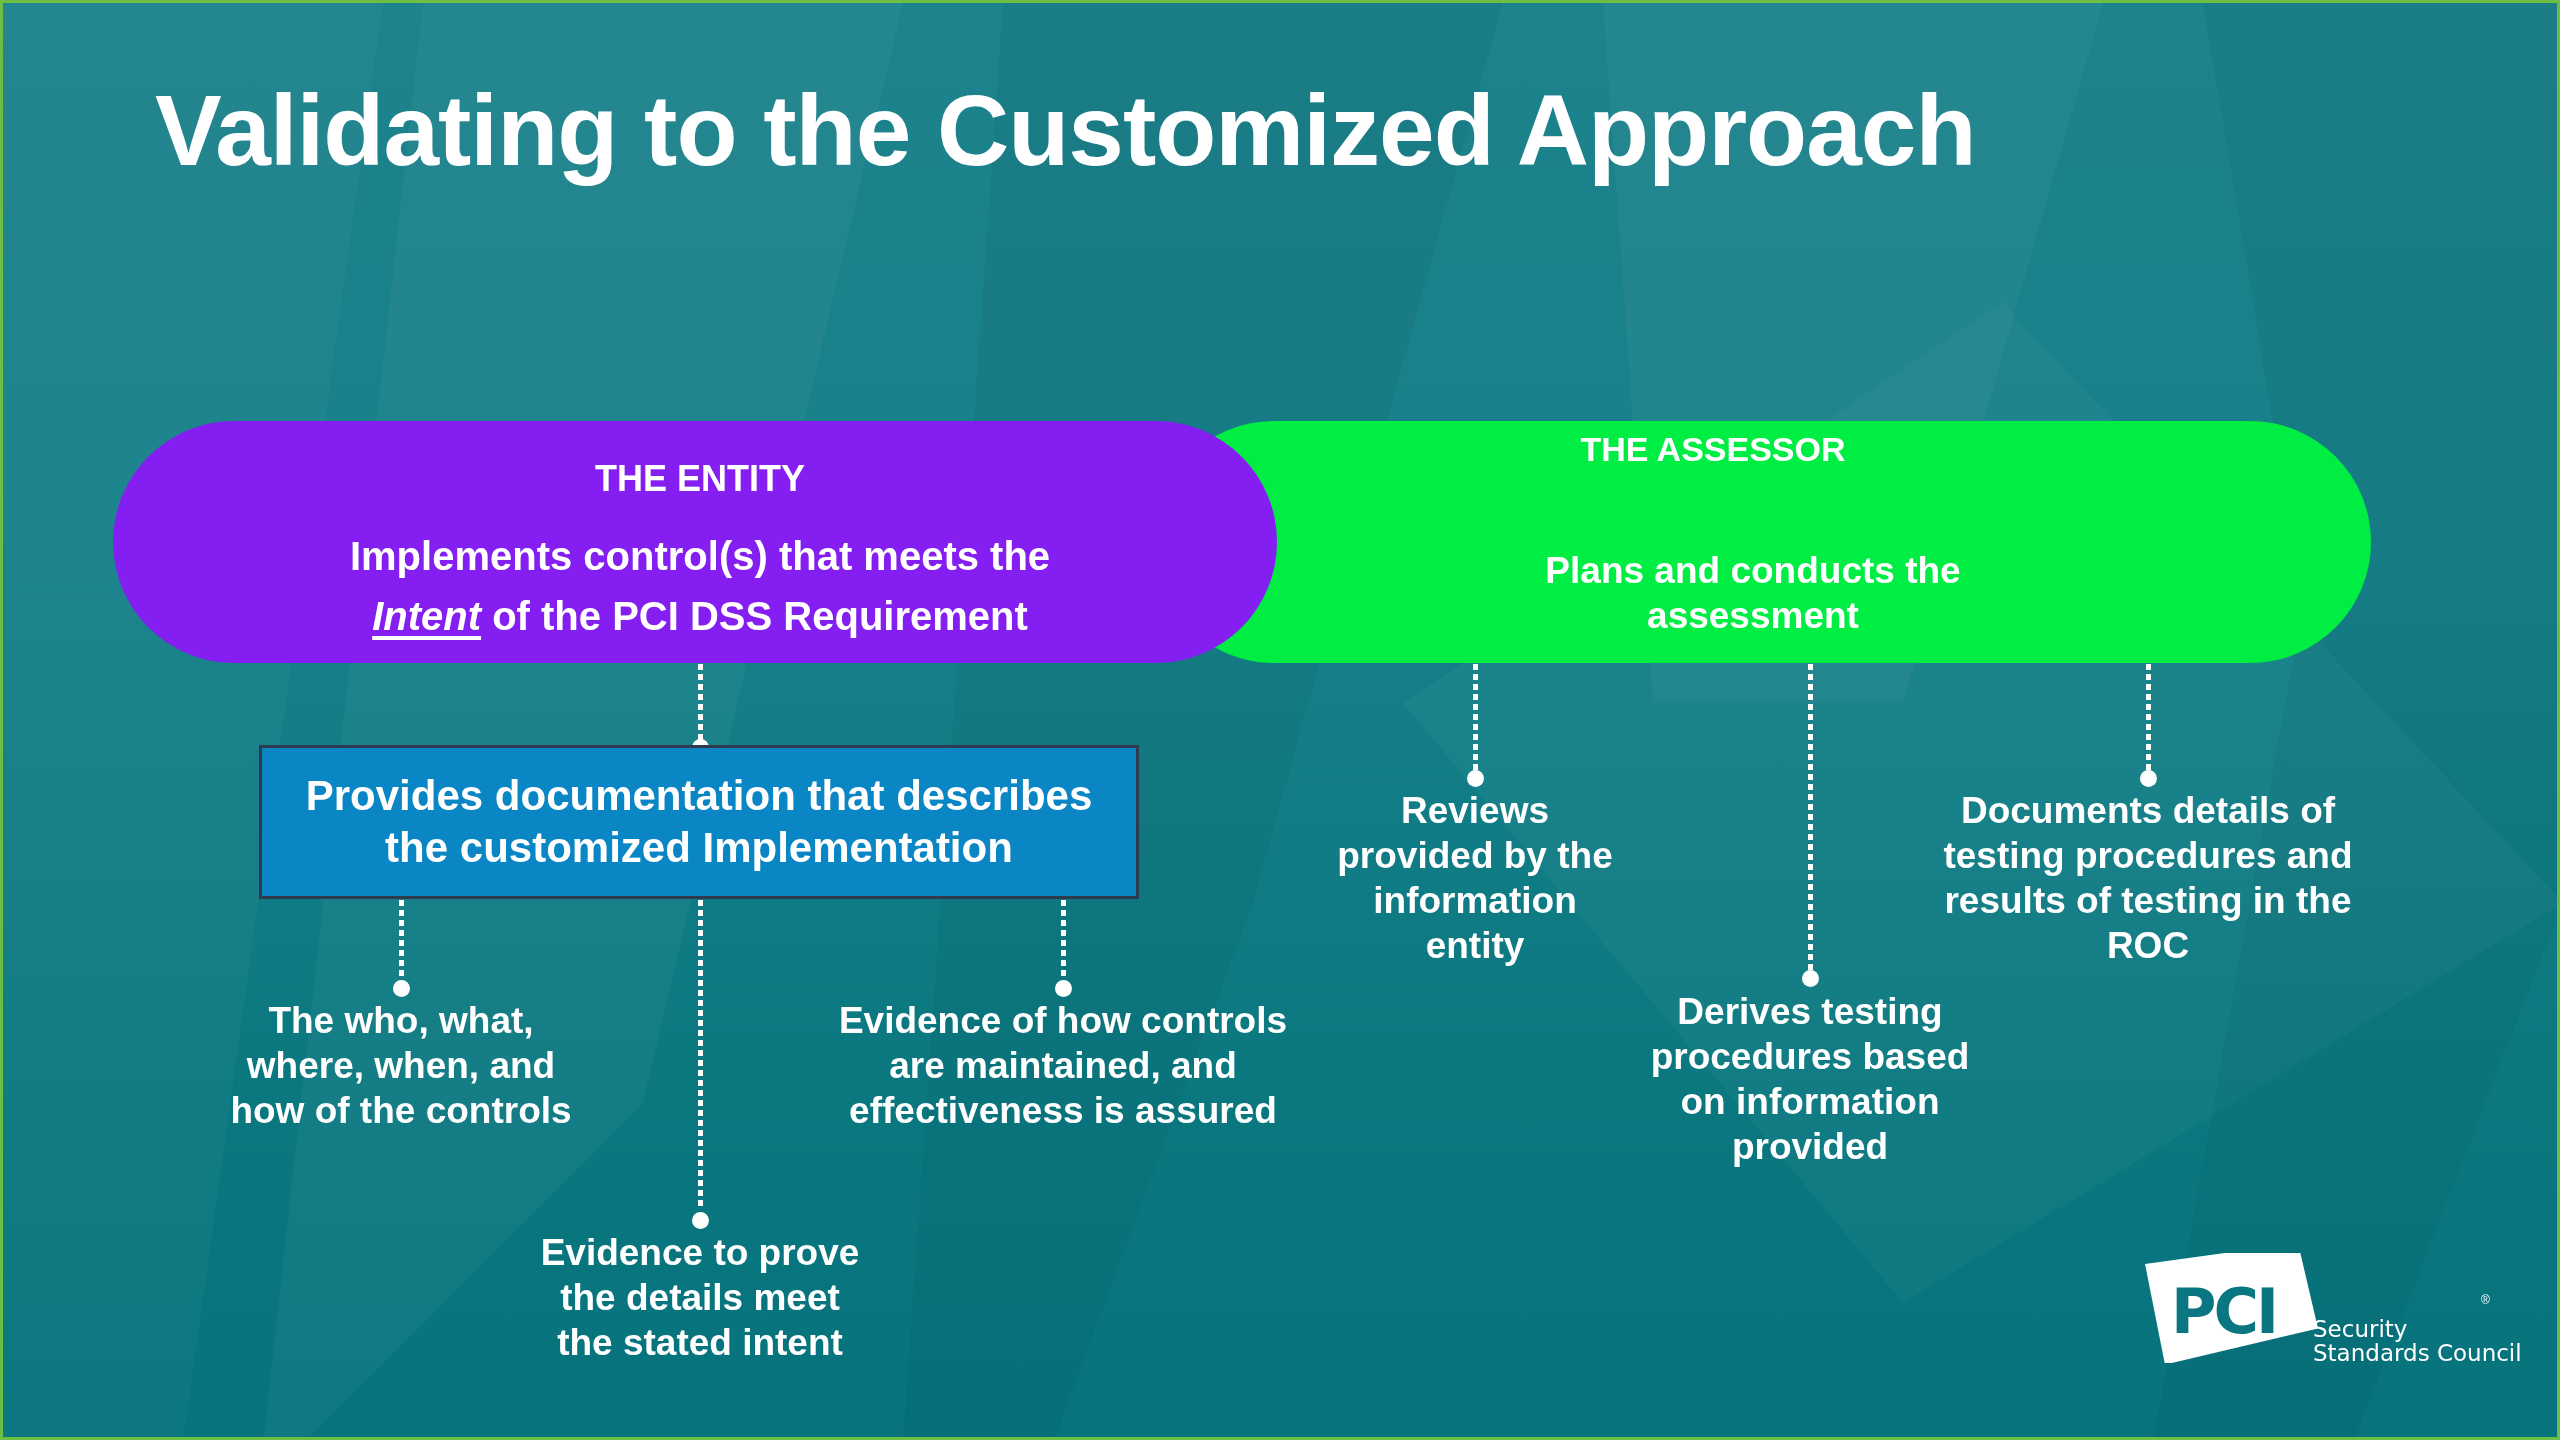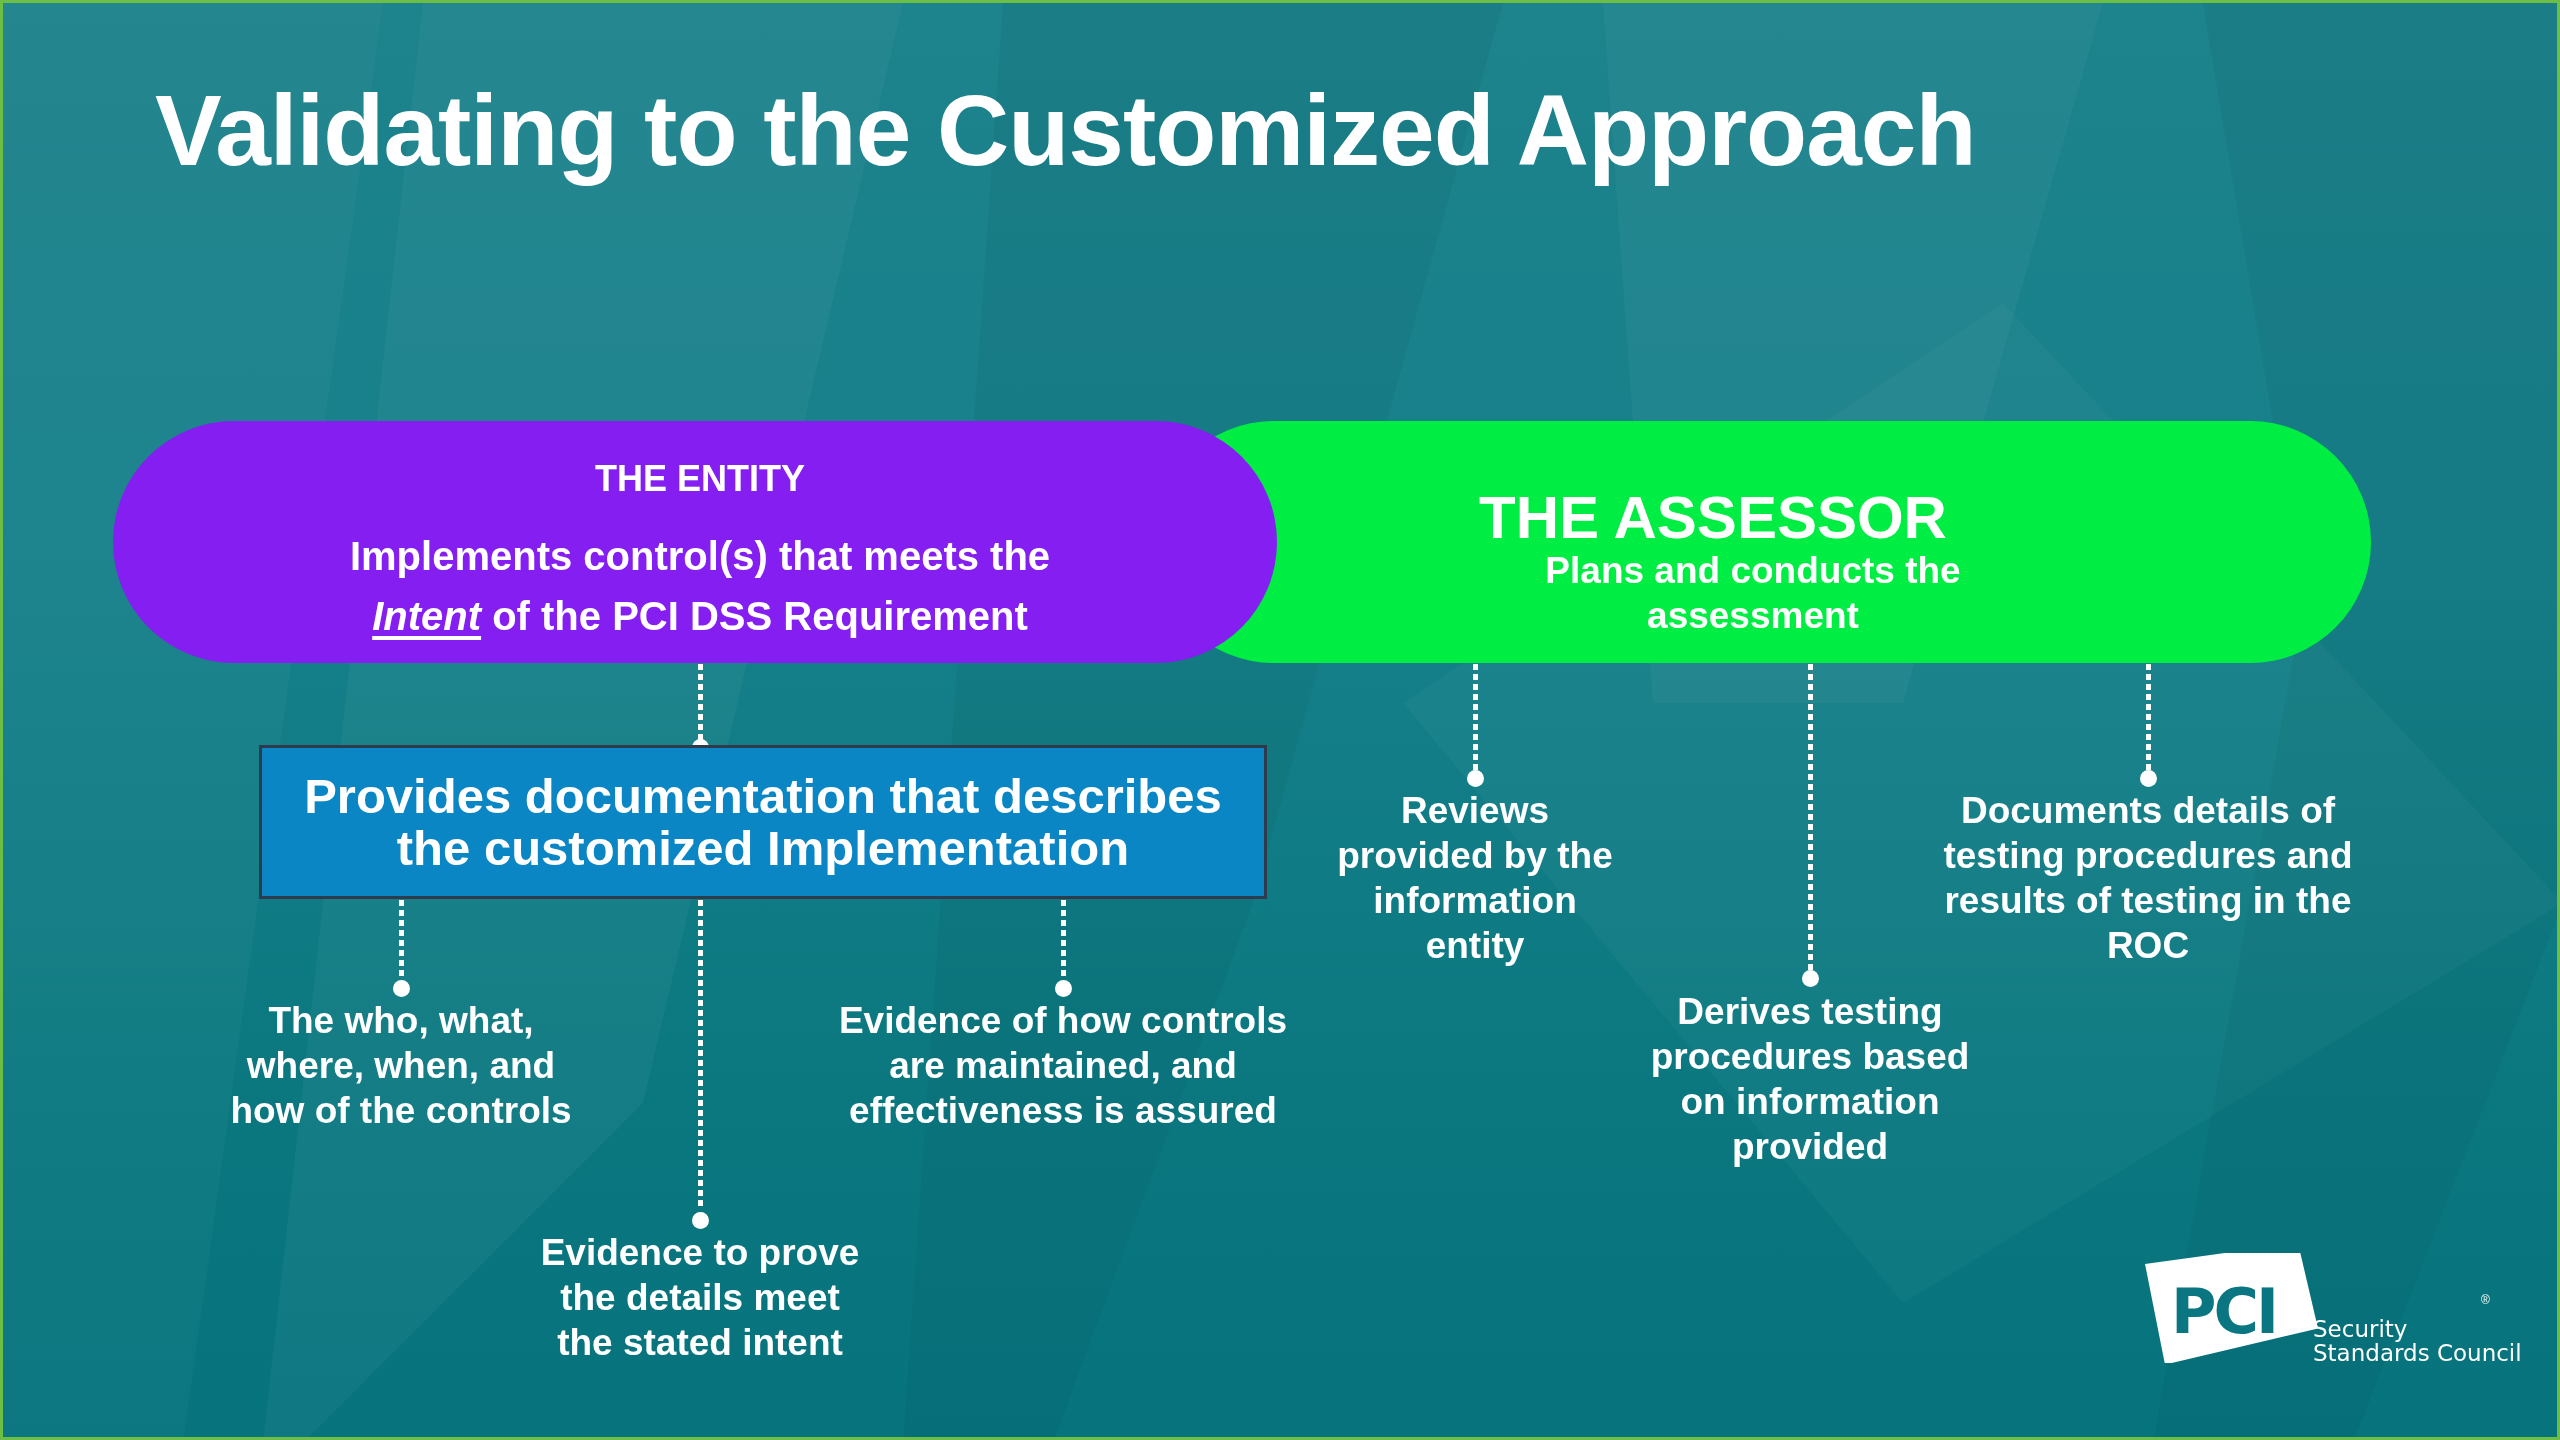--- a/index.html
+++ b/index.html
@@ -14,26 +14,26 @@
     position:absolute; left:152px; top:70px; color:#fff; font-weight:bold;
     font-size:100px; letter-spacing:-1px; white-space:nowrap;
   }
   .pill { position:absolute; top:418px; height:242px; border-radius:121px; }
   .pill.assessor { left:1150px; width:1218px; background:#00EE44; }
   .pill.entity { left:110px; width:1164px; background:#841EF1; }
   .ptext { position:absolute; color:#fff; font-weight:bold; text-align:center; white-space:nowrap; }
   .h-entity { left:110px; width:1174px; top:455px; font-size:36px; }
   .s-entity { left:110px; width:1174px; top:523px; font-size:40px; line-height:60px; }
   .s-entity .intent { font-style:italic; text-decoration:underline; text-decoration-thickness:4px; text-underline-offset:6px; }
-  .h-assessor { left:1450px; width:520px; top:480px; font-size:60px; }
+  .h-assessor { left:1450px; width:520px; top:427px; font-size:34px; }
   .s-assessor { left:1500px; width:500px; top:545px; font-size:37px; line-height:45px; }
   .bluebox {
-    position:absolute; left:256px; top:742px; width:1008px; height:154px; box-sizing:border-box;
+    position:absolute; left:256px; top:742px; width:880px; height:154px; box-sizing:border-box;
     background:#0B86C4; border:3px solid #2E3B4E; color:#fff; font-weight:bold;
-    font-size:49px; line-height:52px; text-align:center; display:flex; align-items:center; justify-content:center;
+    font-size:42px; line-height:52px; text-align:center; display:flex; align-items:center; justify-content:center;
   }
   .conn { position:absolute; width:5px; background:repeating-linear-gradient(180deg, #fff 0 6px, transparent 6px 10px); }
   .dot { position:absolute; width:17px; height:17px; border-radius:50%; background:#fff; }
   .note { position:absolute; color:#fff; font-weight:bold; font-size:37px; line-height:45px; text-align:center; white-space:nowrap; }
   .logo { position:absolute; left:2140px; top:1250px; width:360px; height:110px; }
   .logo-text { position:absolute; left:2310px; top:1282px; color:#fff; font-size:23px; line-height:24px; font-family:"DejaVu Sans", sans-serif;margin-top:32px; }
   .logo-reg { position:absolute; left:2478px; top:1290px; color:#fff; font-size:12px; }
 </style>
 </head>
 <body>

